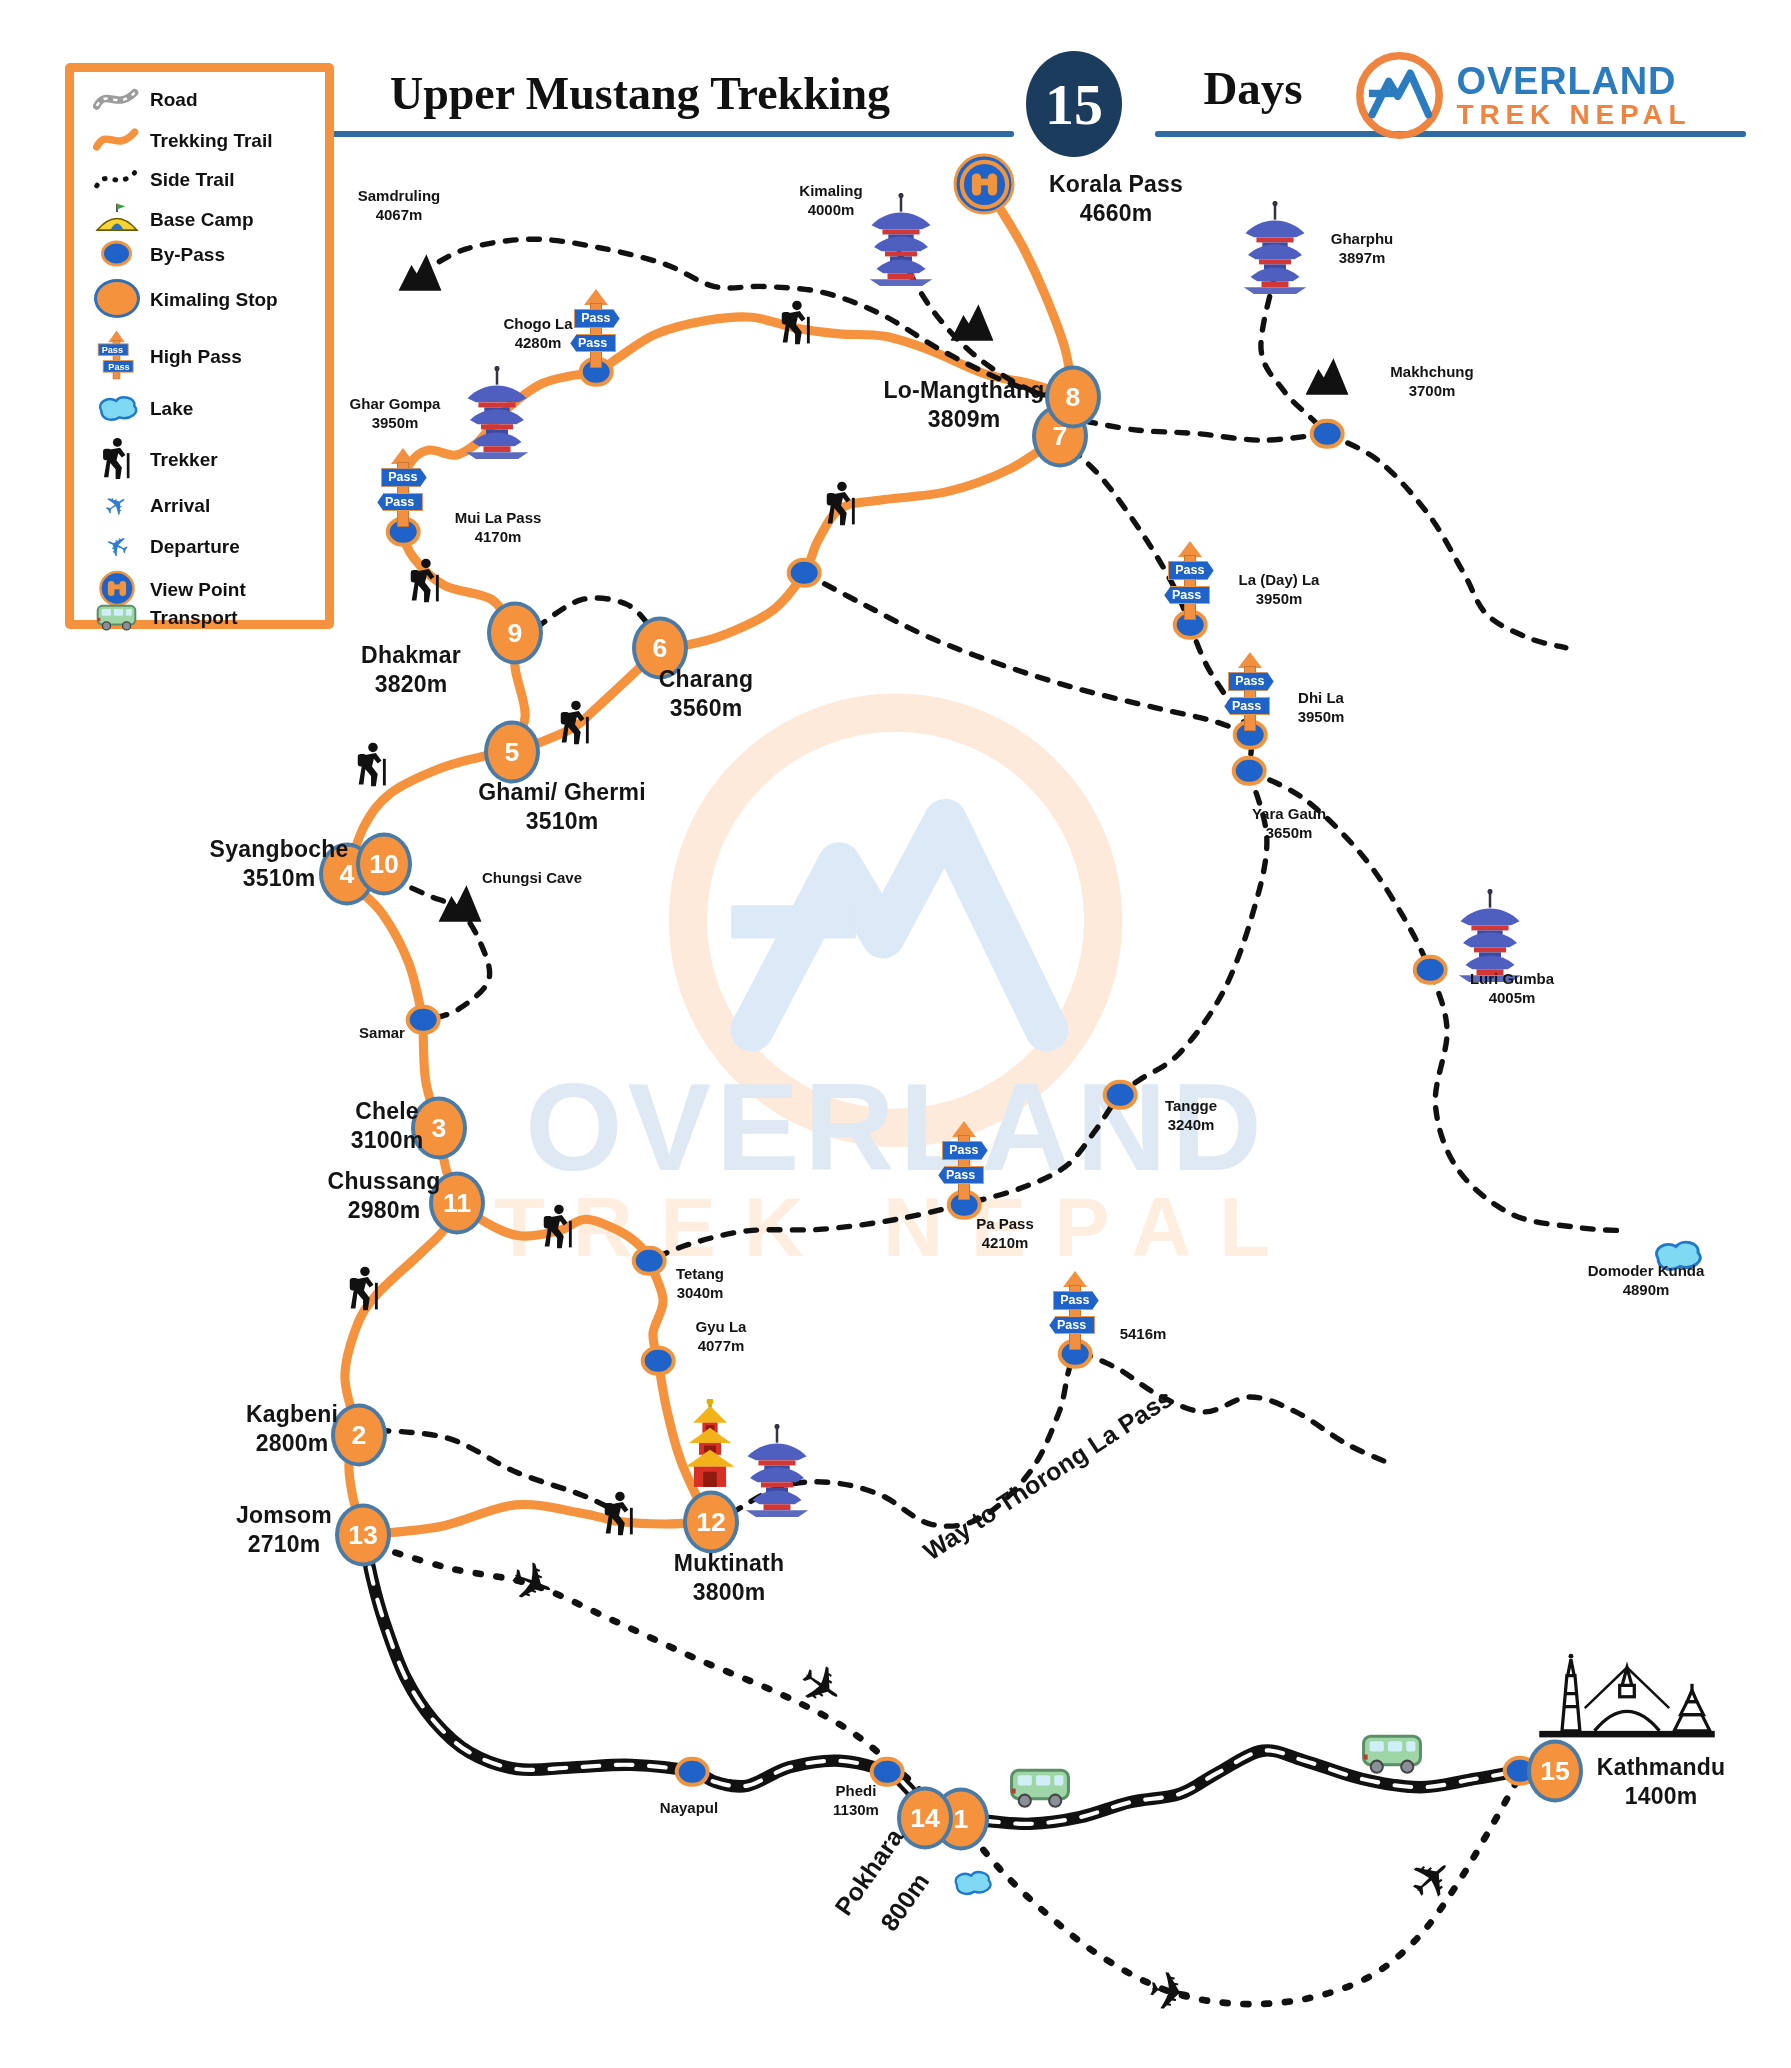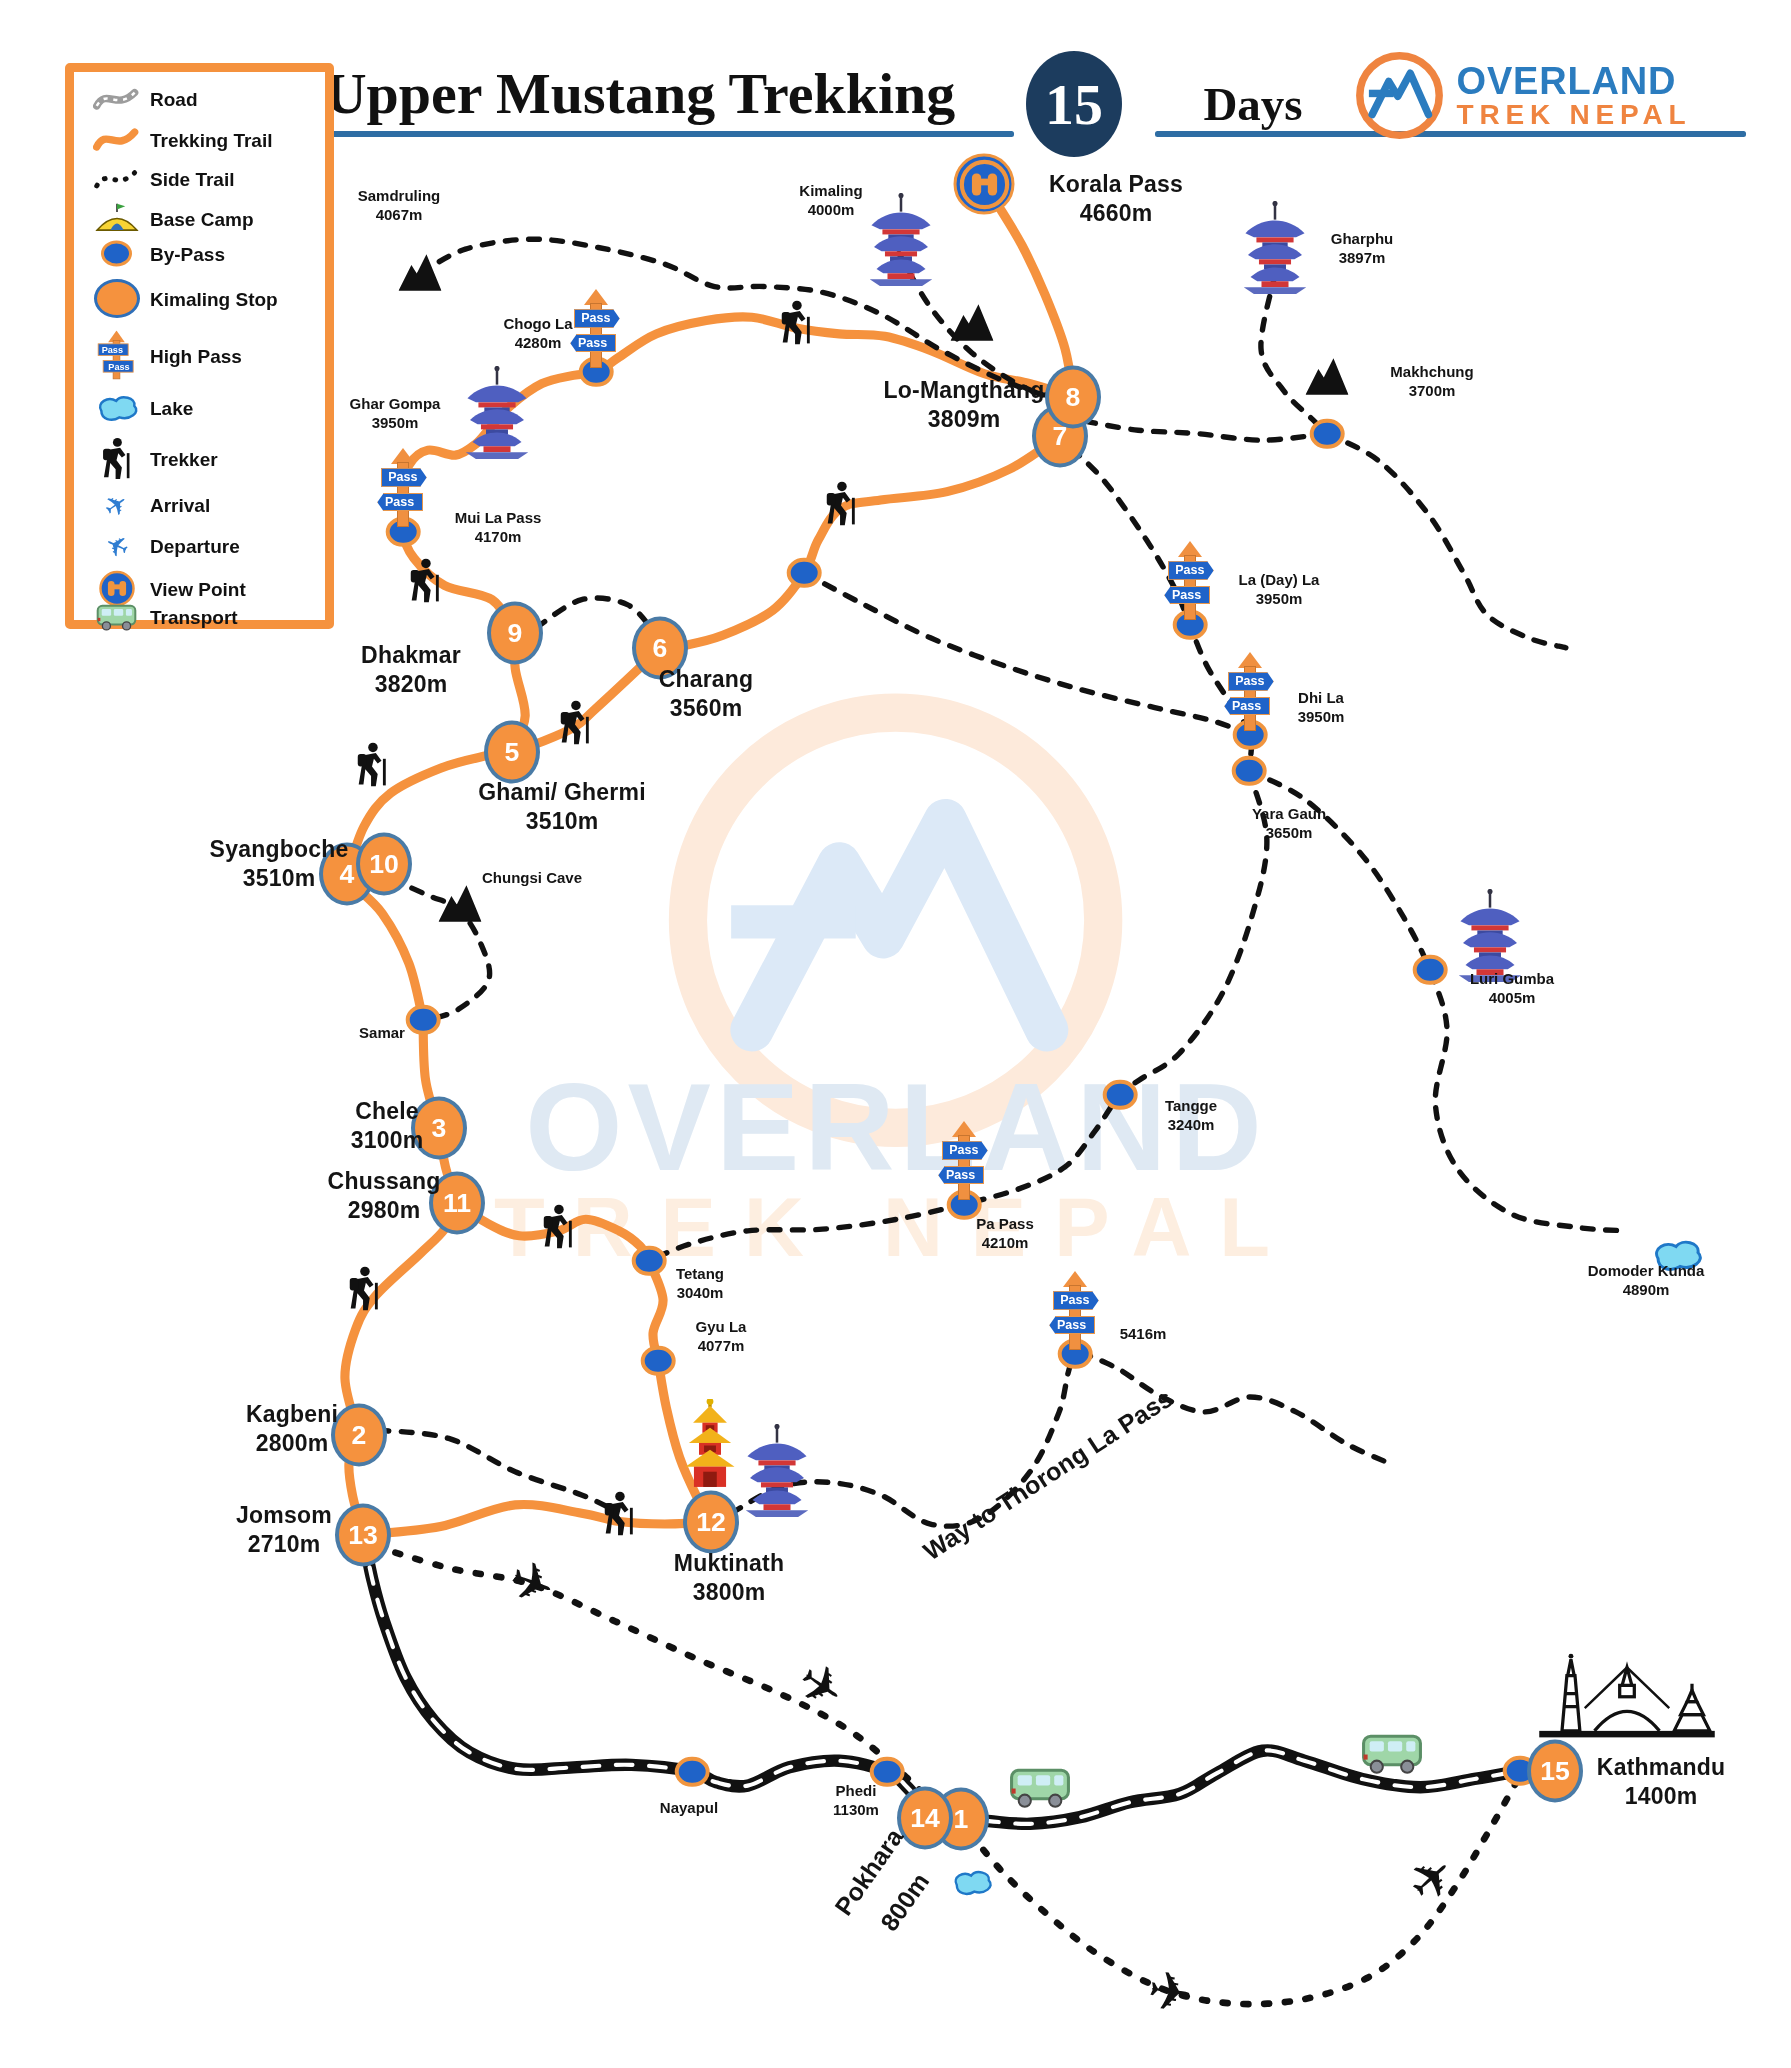--- a/index.html
+++ b/index.html
@@ -2,27 +2,27 @@
 <html style="font-size:13.3px"><head>
 <meta charset="utf-8">
 <style>
   html,body{margin:0;padding:0;background:#ffffff;}
   .canvas{position:relative;width:1792px;height:2068px;background:#ffffff;overflow:hidden;
           font-family:"Liberation Sans",sans-serif;}
   svg.routes{position:absolute;left:0;top:0;z-index:1;}
   .abs{position:absolute;transform:translate(-50%,-50%);z-index:3;}
   
   .page-title{position:absolute;left:640px;top:93px;transform:translate(-50%,-50%);
-    font-family:"Liberation Serif",serif;font-weight:700;font-size:58px;color:#111;white-space:nowrap;z-index:5;}
+    font-family:"Liberation Serif",serif;font-weight:700;font-size:46px;color:#111;white-space:nowrap;z-index:5;}
   .rule{position:absolute;height:5.8px;background:#2e6da4;z-index:4;border-radius:2.5px;}
   .days-badge{position:absolute;left:1074px;top:104px;transform:translate(-50%,-50%);
     width:96px;height:106px;border-radius:50%;background:#1c3c5e;color:#fff;z-index:6;
     display:flex;align-items:center;justify-content:center;
     font-family:"Liberation Serif",serif;font-weight:700;font-size:58px;}
-  .days-word{position:absolute;left:1253px;top:104px;transform:translate(-50%,-50%);
+  .days-word{position:absolute;left:1253px;top:88px;transform:translate(-50%,-50%);
     font-family:"Liberation Serif",serif;font-weight:700;font-size:47px;color:#111;z-index:6;}
   .brand{position:absolute;left:1354px;top:50px;z-index:6;display:flex;align-items:center;gap:11.6px;}
   .brand-mark{width:91px;height:91px;}
   .brand-words{line-height:1.02;}
   .brand-top{font-size:38px;font-weight:700;color:#2b7cbf;letter-spacing:0.8px;}
   .brand-bottom{font-size:28px;font-weight:700;color:#ef8440;letter-spacing:5.8px;}
   
   .legend{position:absolute;left:65px;top:63px;width:251px;height:548px;background:#fff;
     border:9.1px solid #f5923e;border-radius:5px;box-shadow:0 0 0 1.7px #fff inset;z-index:7;}
   .legend-item{position:absolute;left:0;width:100%;height:33px;}

